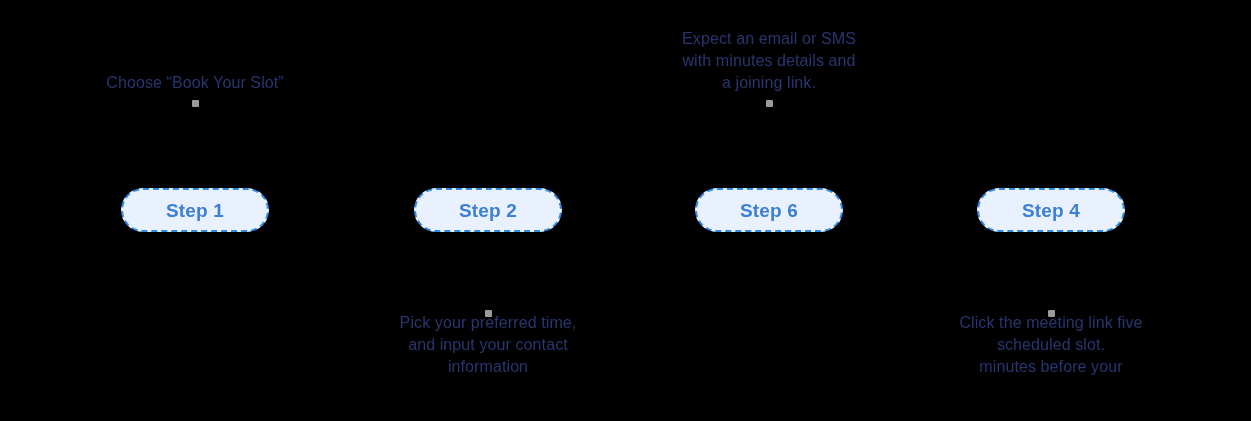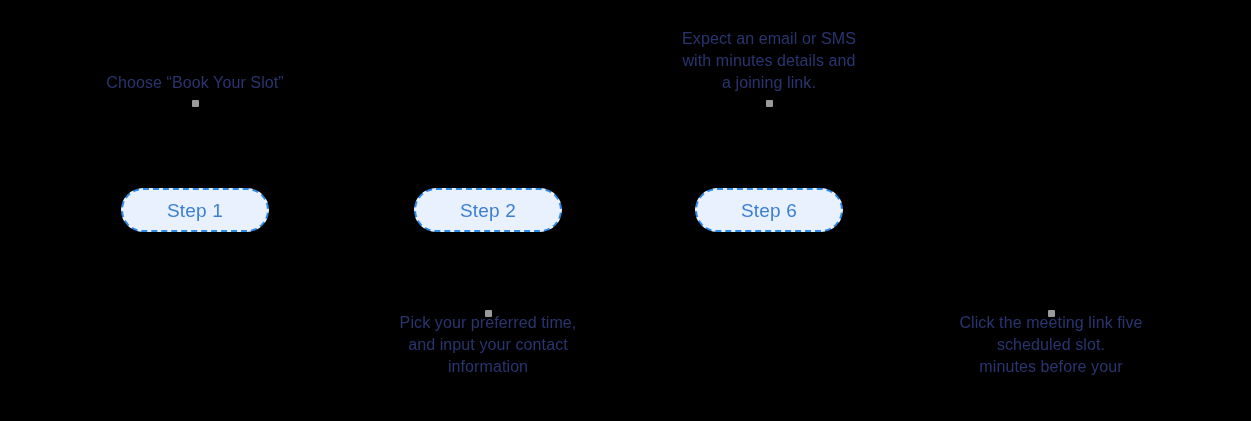--- a/index.html
+++ b/index.html
@@ -42,21 +42,21 @@
     background: #e8f1fd;
     border: 2px dashed #2f8ae8;
     border-radius: 24px;
     display: flex;
     align-items: center;
     justify-content: center;
   }
   .pill-label {
     color: #3c7fd4;
     font-size: 19px;
-    font-weight: 400;
+    font-weight: 700;
     letter-spacing: 0.2px;
     line-height: 1;
     white-space: nowrap;
   }
 
   
   .dot {
     position: absolute;
     left: 50%;
     width: 7px;
@@ -124,20 +124,23 @@
       <span class="line">with minutes details and</span>
       <span class="line">a joining link.</span>
     </div>
     <div class="dot above"></div>
     <div class="pill">
       <span class="pill-label">Step 6</span>
     </div>
   </div>
 
   <div class="step-col col-4">
+    <div class="pill">
+      <span class="pill-label">Step 4</span>
+    </div>
     <div class="dot below"></div>
     <div class="caption below">
       <span class="line">Click the meeting link five</span>
       <span class="line">scheduled slot.</span>
       <span class="line">minutes before your</span>
     </div>
   </div>
 
 </div>
 

